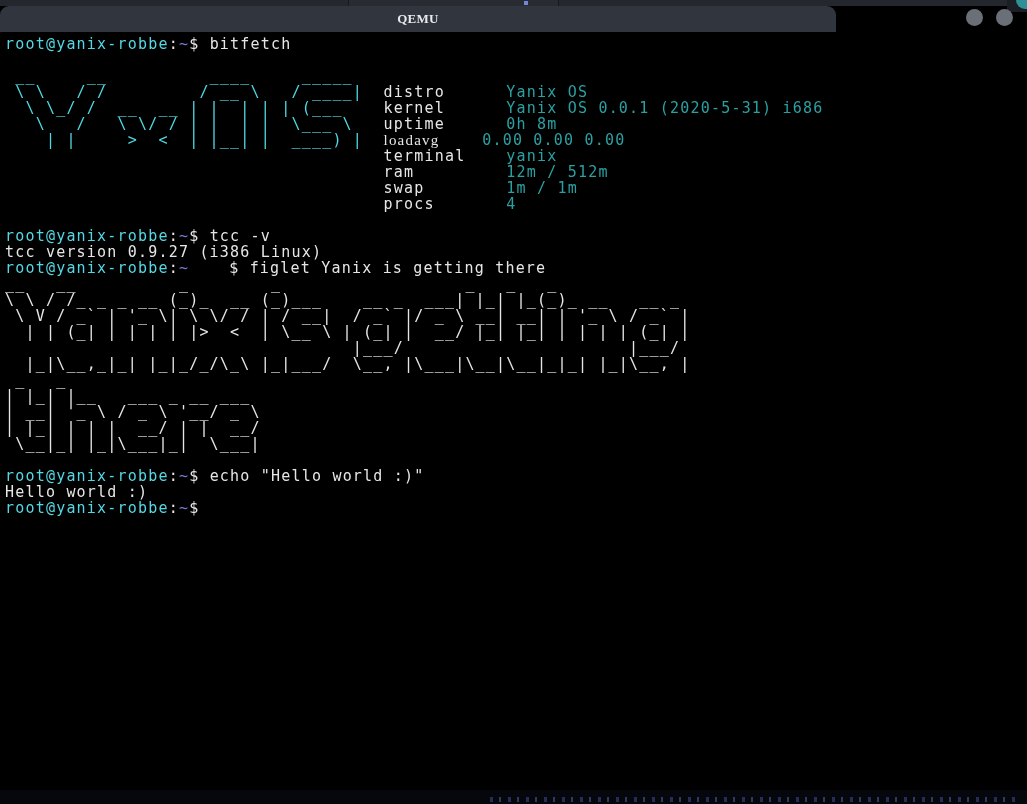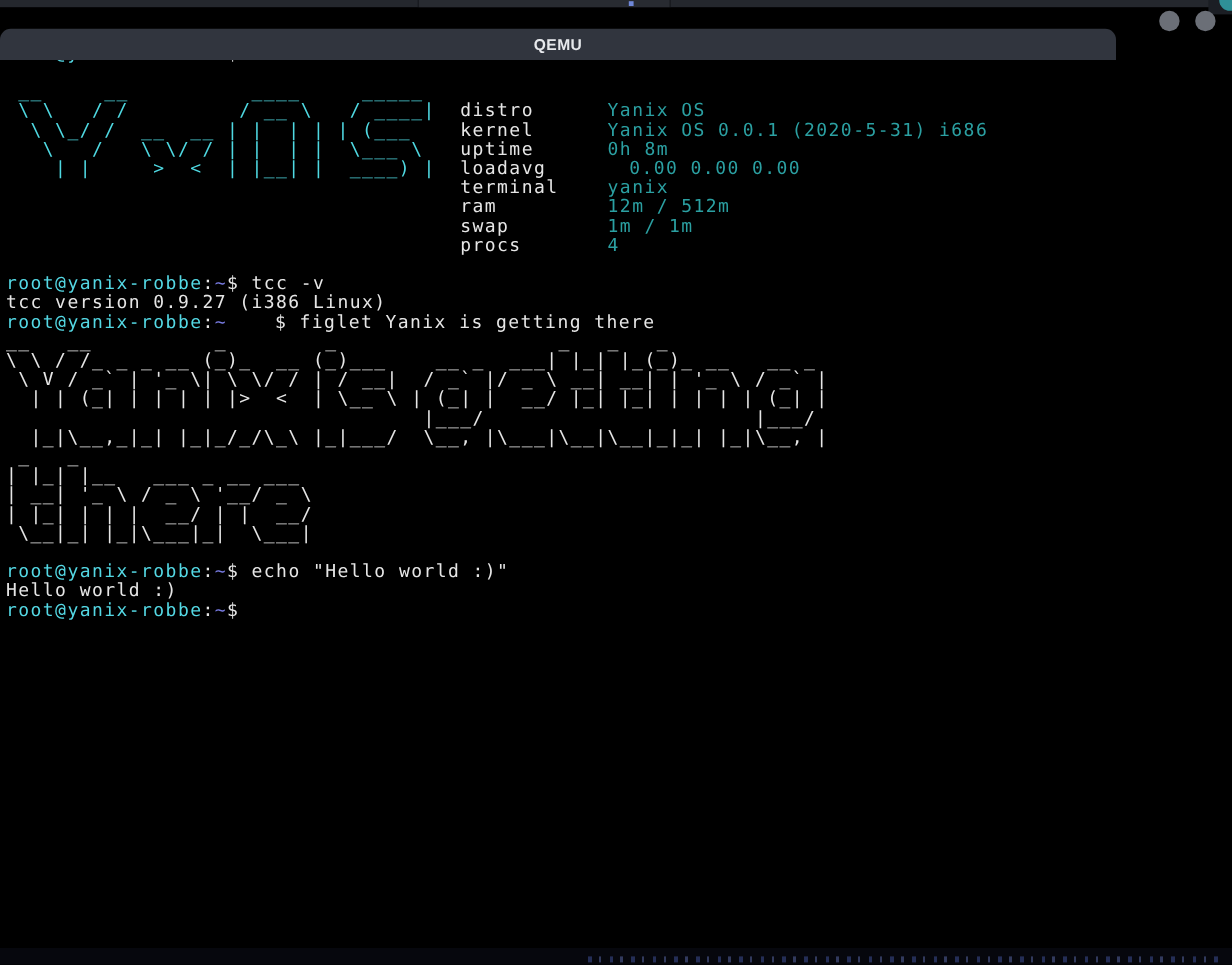--- a/index.html
+++ b/index.html
@@ -10,22 +10,22 @@
   
   .top-strip{position:absolute;left:0;top:0;width:1012px;height:6px;background:#24272d;z-index:1;}
   .top-strip .seg-mid{position:absolute;left:349px;top:0;width:209px;height:6px;background:#282b31;}
   .top-strip .sep{position:absolute;top:0;width:1px;height:6px;background:#17191e;}
   .top-strip .sep.s1{left:348px;} .top-strip .sep.s2{left:558px;}
   .top-strip .speck{position:absolute;left:524px;top:1px;width:4px;height:4px;background:#6f87d8;}
   .corner-dark{position:absolute;right:0;top:0;width:20px;height:12px;background:#1b1e24;z-index:1;}
   .corner-teal{position:absolute;right:0;top:0;width:11px;height:9px;background:#2f9097;border-bottom-left-radius:9px;z-index:2;}
   
   .titlebar{
-    position:absolute;left:0;top:24px;width:930px;height:26px;background:#31353e;
-    border-radius:9px 9px 0 0;display:flex;align-items:center;justify-content:center;z-index:3;
+    position:absolute;left:0;top:6px;width:836px;height:26px;background:#31353e;
+    border-radius:9px 9px 0 0;display:flex;align-items:center;justify-content:center;z-index:3;font-family:Liberation Serif, serif;
   }
   .titlebar .title{color:#e7e9ec;font-size:13px;font-weight:700;letter-spacing:.3px;}
   .win-btn{position:absolute;top:9px;width:17px;height:17px;border-radius:50%;background:#6b6f77;z-index:4;}
   .win-btn.b1{right:44px;} .win-btn.b2{right:14px;}
   
   .terminal{position:absolute;left:0;top:32px;width:1027px;height:758px;background:#000;}
   .term-content{
     position:absolute;left:5px;top:4px;
     font-family:"DejaVu Sans Mono",monospace;font-size:15px;line-height:16px;letter-spacing:1.2px;
   }
@@ -56,21 +56,21 @@
 <div class="win-btn b2"></div>
 
 <div class="terminal">
   <div class="term-content">
       <div class="tl"><span style="color: rgb(84, 216, 228);">root@yanix-robbe</span><span style="color: rgb(230, 230, 230);">:</span><span style="color: rgb(119, 122, 224);">~</span><span style="color: rgb(230, 230, 230);">$ bitfetch</span></div>
       <div class="tl"></div>
       <div class="tl"><span style="color: rgb(79, 217, 226);"> __     __          ____     _____   </span></div>
       <div class="tl"><span style="color: rgb(79, 217, 226);"> \ \   / /         / __ \   / ____|  </span><span style="color: rgb(230, 230, 230); text-align: right;">distro      </span><span style="color: rgb(43, 160, 162);">Yanix OS</span></div>
       <div class="tl"><span style="color: rgb(79, 217, 226);">  \ \_/ /  __  __ | |  | | | (___    </span><span style="color: rgb(230, 230, 230);">kernel      </span><span style="color: rgb(43, 160, 162);">Yanix OS 0.0.1 (2020-5-31) i686</span></div>
       <div class="tl"><span style="color: rgb(79, 217, 226);">   \   /   \ \/ / | |  | |  \___ \   </span><span style="color: rgb(230, 230, 230);">uptime      </span><span style="color: rgb(43, 160, 162);">0h 8m</span></div>
-      <div class="tl"><span style="color: rgb(79, 217, 226);">    | |     &gt;  &lt;  | |__| |  ____) |  </span><span style="color: rgb(230, 230, 230);">loadavg     </span><span style="color: rgb(43, 160, 162); margin-left: 18px;">0.00 0.00 0.00</span></div>
+      <div class="tl"><span style="color: rgb(79, 217, 226);">    | |     &gt;  &lt;  | |__| |  ____) |  </span><span style="color: rgb(230, 230, 230); font-family: Liberation Serif, serif;">loadavg     </span><span style="color: rgb(43, 160, 162); margin-left: 18px;">0.00 0.00 0.00</span></div>
       <div class="tl"><span style="color: rgb(79, 217, 226);">                                     </span><span style="color: rgb(230, 230, 230);">terminal    </span><span style="color: rgb(43, 160, 162);">yanix</span></div>
       <div class="tl"><span style="color: rgb(79, 217, 226);">                                     </span><span style="color: rgb(230, 230, 230);">ram         </span><span style="color: rgb(43, 160, 162);">12m / 512m</span></div>
       <div class="tl"><span style="color: rgb(79, 217, 226);">                                     </span><span style="color: rgb(230, 230, 230);">swap        </span><span style="color: rgb(43, 160, 162);">1m / 1m</span></div>
       <div class="tl"><span style="color: rgb(79, 217, 226);">                                     </span><span style="color: rgb(230, 230, 230);">procs       </span><span style="color: rgb(43, 160, 162);">4</span></div>
       <div class="tl"></div>
       <div class="tl"><span style="color: rgb(84, 216, 228);">root@yanix-robbe</span><span style="color: rgb(230, 230, 230);">:</span><span style="color: rgb(119, 122, 224);">~</span><span style="color: rgb(230, 230, 230);">$ tcc -v</span></div>
       <div class="tl"><span style="color: rgb(230, 230, 230);">tcc version 0.9.27 (i386 Linux)</span></div>
       <div class="tl"><span style="color: rgb(84, 216, 228);">root@yanix-robbe</span><span style="color: rgb(230, 230, 230);">:</span><span style="color: rgb(119, 122, 224);">~</span><span style="color: rgb(230, 230, 230); margin-left: 40px;">$ figlet Yanix is getting there</span></div>
       <div class="tl"><span style="color: rgb(230, 230, 230);">__   __          _        _                  _   _   _             </span></div>
       <div class="tl"><span style="color: rgb(230, 230, 230);">\ \ / /_ _ _ __ (_)_  __ (_)___    __ _  ___| |_| |_(_)_ __   __ _ </span></div>

